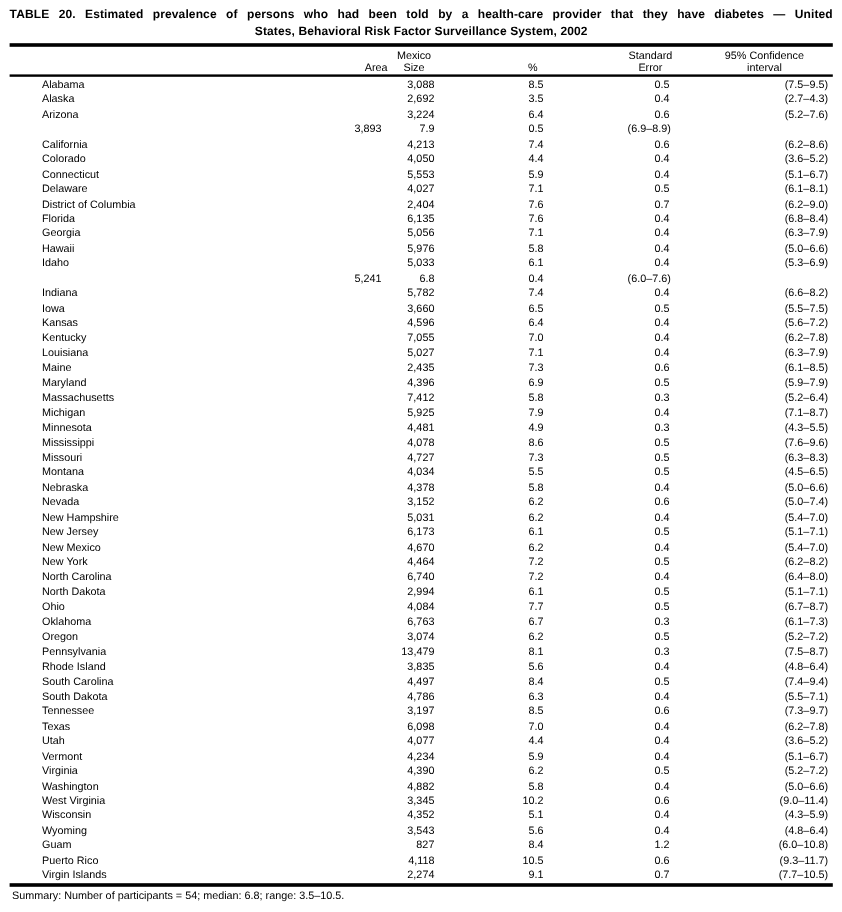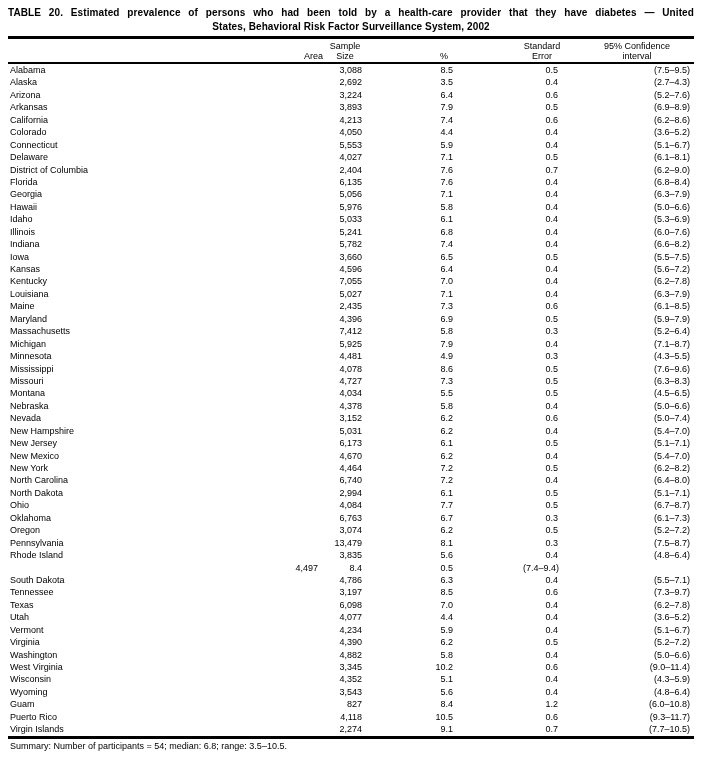--- a/index.html
+++ b/index.html
@@ -21,21 +21,21 @@
 
   .thead{padding-top:2px;padding-bottom:1px;}
   .thead .cell{font-size:9px;line-height:10px;display:flex;flex-direction:column;
                justify-content:flex-end;white-space:nowrap;}
   .thead .h-area{padding-left:2px;text-align:right;}
   .thead .h-sample{text-align:center;}
   .thead .h-pct{padding-left:63px;text-align:center;}
   .thead .h-se{padding-left:63px;text-align:center;}
   .thead .h-ci{padding-left:17px;text-align:center;}
 
-  .row{height:12.44px;}
+  .row{height:12.44px;margin-left:25px;}
   .row .cell{font-size:9px;line-height:12.44px;white-space:nowrap;overflow:hidden;}
   .row .c-area{text-align:left;padding-left:2px;}
   .row .c-sample{text-align:right;padding-right:5px;}
   .row .c-pct{text-align:right;padding-right:5px;}
   .row .c-se{text-align:right;padding-right:5px;}
   .row .c-ci{text-align:right;padding-right:4px;}
 
   .summary{font-size:9px;line-height:11px;margin-top:1.5px;padding-left:2px;}
 </style>
 </head>
@@ -48,21 +48,21 @@
     <div class="line2">States, Behavioral Risk Factor Surveillance System, 2002</div>
   </div>
 
   <div class="rule rule-title"></div>
 
   <div class="grid thead">
     <div class="cell h-area">
       <span>Area</span>
     </div>
     <div class="cell h-sample">
-      <span>Sample</span>
+      <span>Mexico</span>
       <span>Size</span>
     </div>
     <div class="cell h-pct">
       <span>%</span>
     </div>
     <div class="cell h-se">
       <span>Standard</span>
       <span>Error</span>
     </div>
     <div class="cell h-ci">
@@ -89,21 +89,20 @@
         <div class="cell c-ci">(2.7–4.3)</div>
       </div>
       <div class="grid row">
         <div class="cell c-area">Arizona</div>
         <div class="cell c-sample">3,224</div>
         <div class="cell c-pct">6.4</div>
         <div class="cell c-se">0.6</div>
         <div class="cell c-ci">(5.2–7.6)</div>
       </div>
       <div class="grid row">
-        <div class="cell c-area">Arkansas</div>
         <div class="cell c-sample">3,893</div>
         <div class="cell c-pct">7.9</div>
         <div class="cell c-se">0.5</div>
         <div class="cell c-ci">(6.9–8.9)</div>
       </div>
       <div class="grid row">
         <div class="cell c-area">California</div>
         <div class="cell c-sample">4,213</div>
         <div class="cell c-pct">7.4</div>
         <div class="cell c-se">0.6</div>
@@ -159,21 +158,20 @@
         <div class="cell c-ci">(5.0–6.6)</div>
       </div>
       <div class="grid row">
         <div class="cell c-area">Idaho</div>
         <div class="cell c-sample">5,033</div>
         <div class="cell c-pct">6.1</div>
         <div class="cell c-se">0.4</div>
         <div class="cell c-ci">(5.3–6.9)</div>
       </div>
       <div class="grid row">
-        <div class="cell c-area">Illinois</div>
         <div class="cell c-sample">5,241</div>
         <div class="cell c-pct">6.8</div>
         <div class="cell c-se">0.4</div>
         <div class="cell c-ci">(6.0–7.6)</div>
       </div>
       <div class="grid row">
         <div class="cell c-area">Indiana</div>
         <div class="cell c-sample">5,782</div>
         <div class="cell c-pct">7.4</div>
         <div class="cell c-se">0.4</div>
@@ -348,20 +346,21 @@
         <div class="cell c-ci">(7.5–8.7)</div>
       </div>
       <div class="grid row">
         <div class="cell c-area">Rhode Island</div>
         <div class="cell c-sample">3,835</div>
         <div class="cell c-pct">5.6</div>
         <div class="cell c-se">0.4</div>
         <div class="cell c-ci">(4.8–6.4)</div>
       </div>
       <div class="grid row">
+        <div class="cell c-area">South Carolina</div>
         <div class="cell c-sample">4,497</div>
         <div class="cell c-pct">8.4</div>
         <div class="cell c-se">0.5</div>
         <div class="cell c-ci">(7.4–9.4)</div>
       </div>
       <div class="grid row">
         <div class="cell c-area">South Dakota</div>
         <div class="cell c-sample">4,786</div>
         <div class="cell c-pct">6.3</div>
         <div class="cell c-se">0.4</div>

